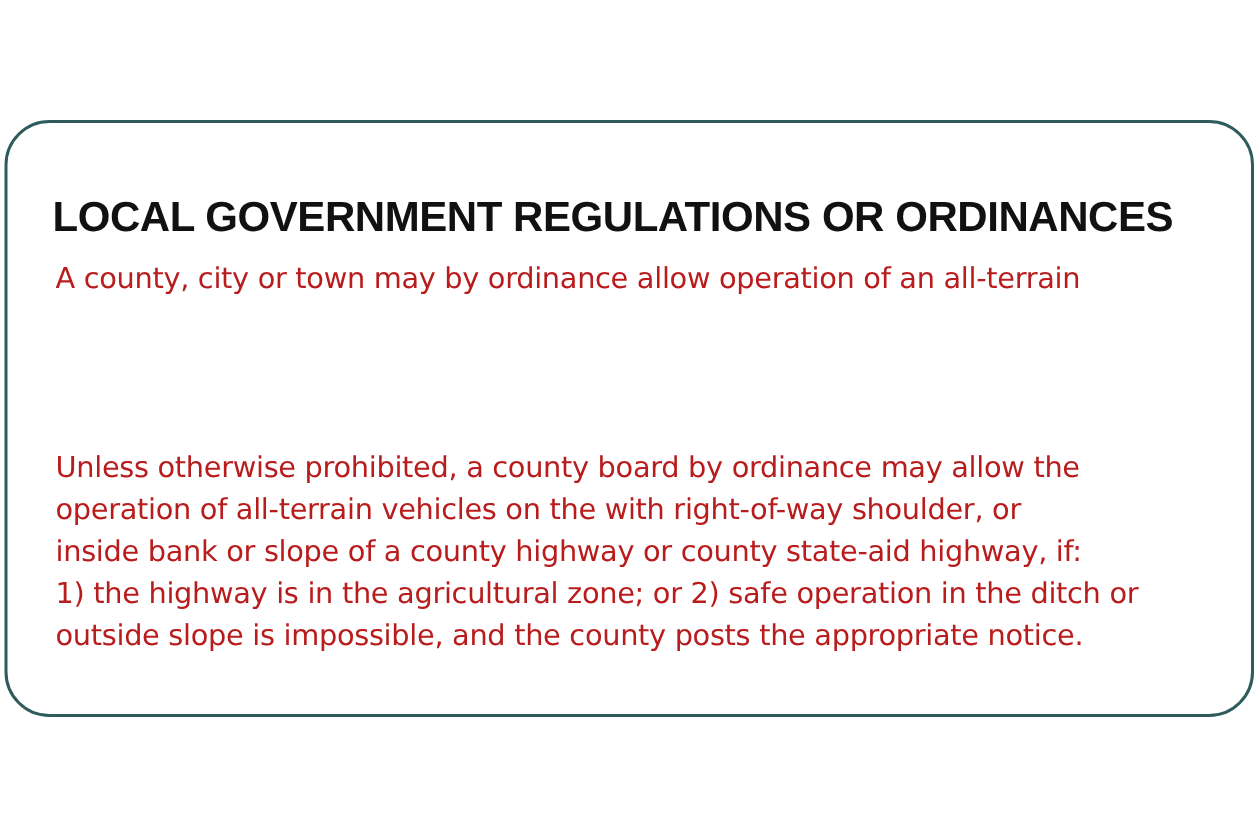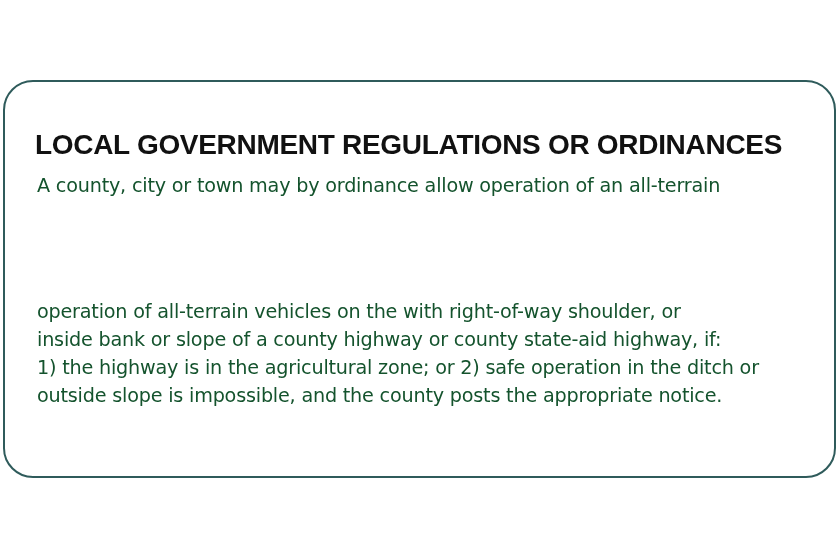--- a/index.html
+++ b/index.html
@@ -40,21 +40,21 @@
       color: #111111;
       white-space: nowrap;
     }
     .para {
       position: absolute;
       left: 37px;
       margin: 0;
       font-family: "DejaVu Sans", sans-serif;
       font-size: 19.2px;
       line-height: 28px;
-      color: #14532d;
+      color: #b91c1c;
       letter-spacing: -0.2px;
     }
     .para .line {
       display: block;
       white-space: nowrap;
     }
     #p1 { top: 172px; }
     #p2 { top: 298px; }
   </style>
 </head>
@@ -63,18 +63,19 @@
 <div class="page">
   <div class="box"></div>
 
   <h2 class="heading">LOCAL GOVERNMENT REGULATIONS OR ORDINANCES</h2>
 
   <p class="para" id="p1">
     <span class="line">A county, city or town may by ordinance allow operation of an all-terrain</span>
   </p>
 
   <p class="para" id="p2">
+    <span class="line">Unless otherwise prohibited, a county board by ordinance may allow the</span>
     <span class="line">operation of all-terrain vehicles on the with right-of-way shoulder, or</span>
     <span class="line">inside bank or slope of a county highway or county state-aid highway, if:</span>
     <span class="line">1) the highway is in the agricultural zone; or 2) safe operation in the ditch or</span>
     <span class="line">outside slope is impossible, and the county posts the appropriate notice.</span>
   </p>
 </div>
 
 </body></html>

